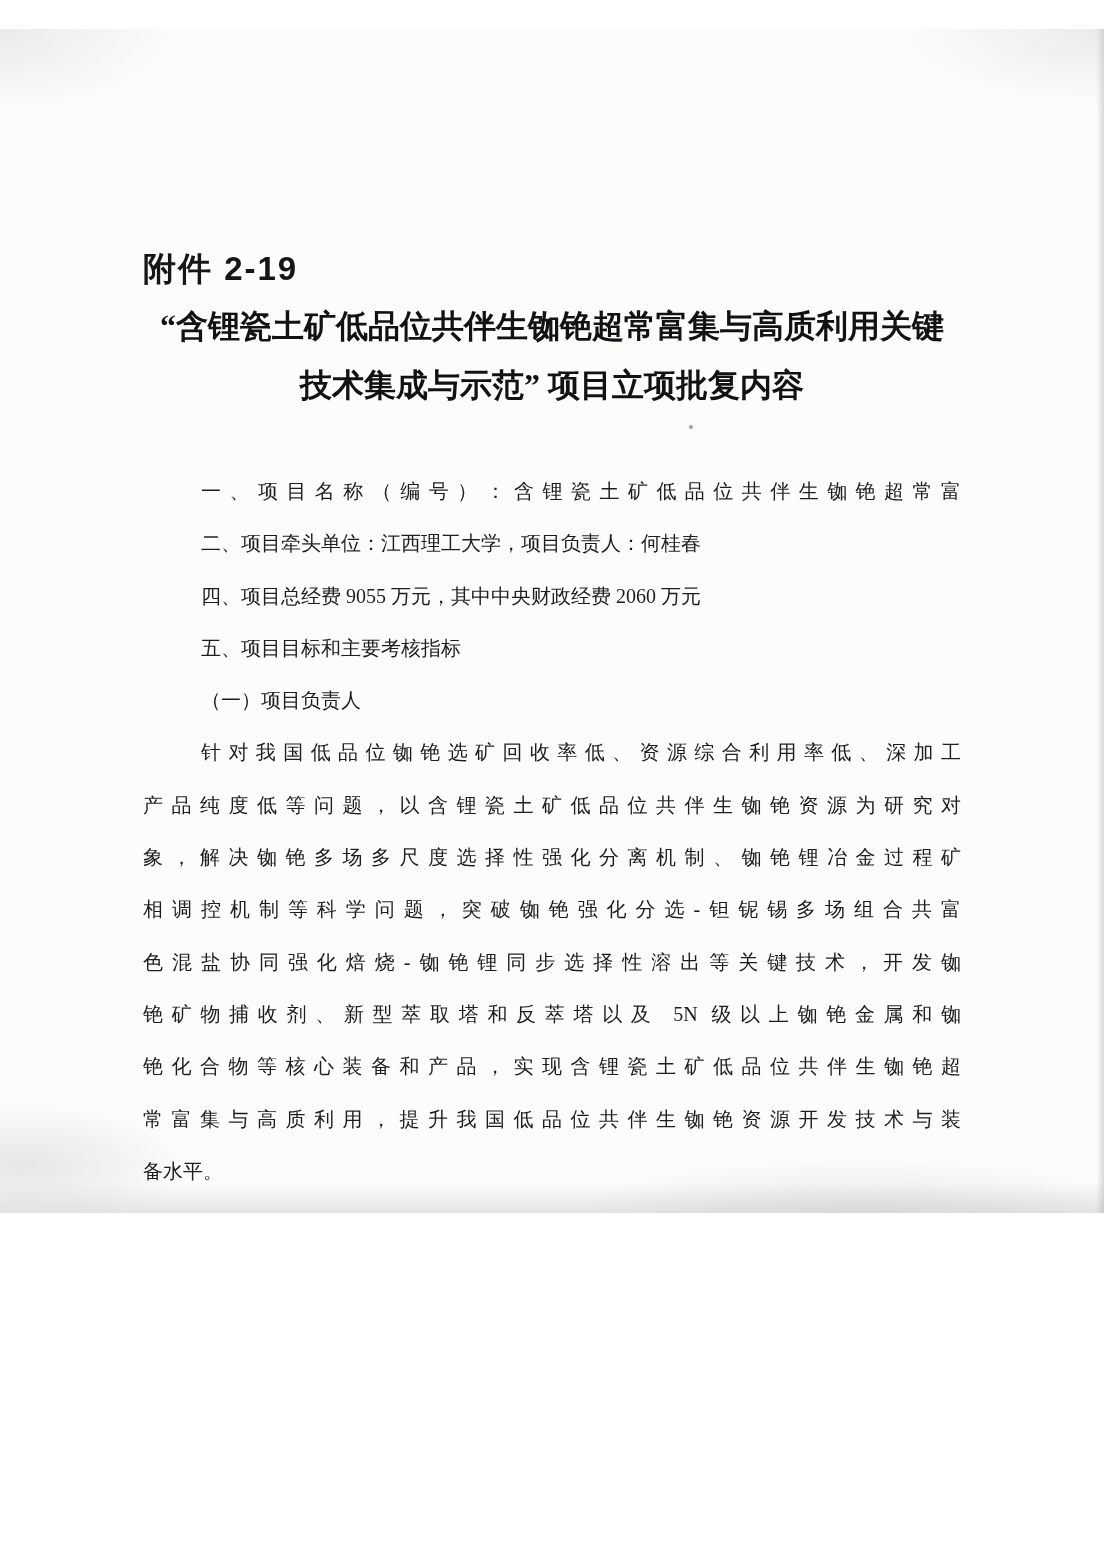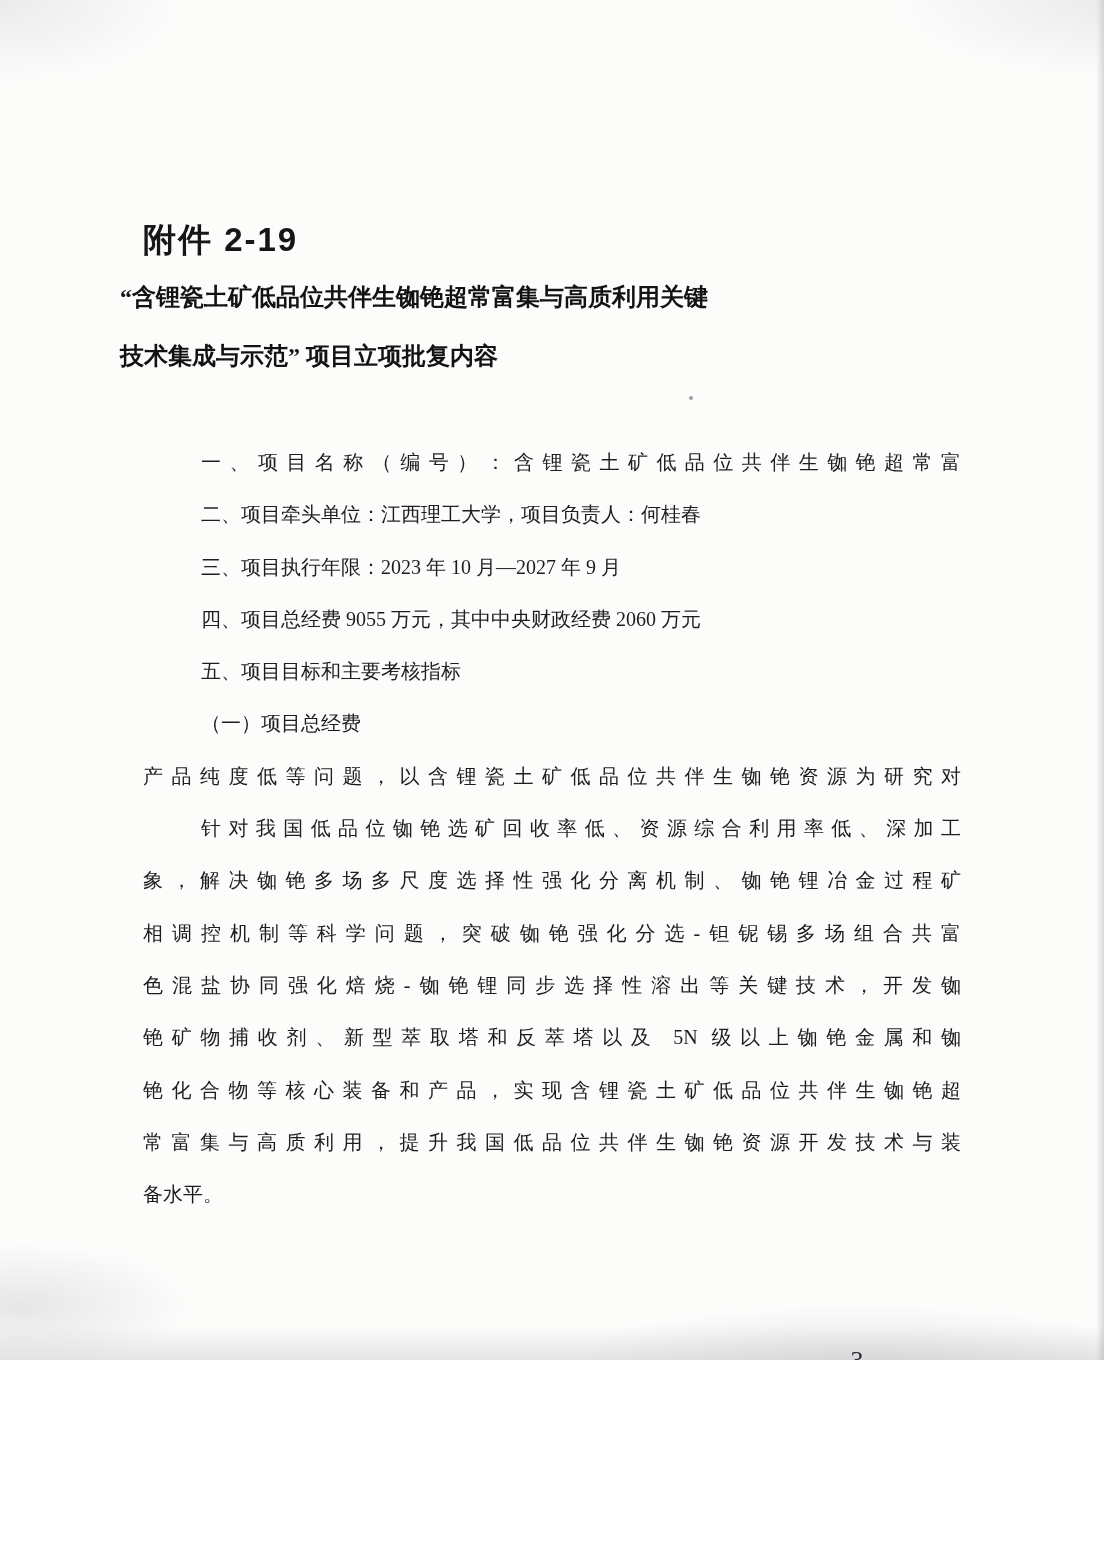--- a/index.html
+++ b/index.html
@@ -3,51 +3,53 @@
 <meta charset="utf-8">
 <style>
   html, body {
     margin: 0;
     padding: 0;
     background: #ffffff;
   }
   .scan-page {
     position: relative;
     width: 1104px;
-    height: 1360px;
+    height: 1184px;
     overflow: hidden;
     background:
       
       radial-gradient(ellipse 260px 120px at 0% 0%, rgba(190,190,192,0.28), rgba(0,0,0,0) 70%),
       radial-gradient(ellipse 300px 110px at 100% 0%, rgba(195,195,198,0.30), rgba(0,0,0,0) 70%),
       radial-gradient(ellipse 240px 90px at 2% 96%, rgba(180,180,185,0.30), rgba(0,0,0,0) 70%),
       radial-gradient(ellipse 420px 80px at 78% 100%, rgba(185,185,190,0.32), rgba(0,0,0,0) 70%),
       linear-gradient(to bottom, rgba(0,0,0,0) 97.5%, rgba(160,160,165,0.25) 100%),
       linear-gradient(to right, rgba(0,0,0,0) 99.3%, rgba(150,150,155,0.35) 100%),
       linear-gradient(#fcfcfb, #fcfcfb);
     font-family: "Liberation Serif", "DejaVu Serif", serif;
     color: #1d1d1f;
+    margin-top: 29px;
   }
   .attachment-label {
     position: absolute;
     left: 143px;
     top: 218px;
     font-family: "Liberation Sans", "DejaVu Sans", sans-serif;
     font-weight: 700;
     font-size: 33px;
     letter-spacing: 2px;
     color: #161618;
   }
   .doc-title {
     position: absolute;
     left: 120px;
     right: 120px;
     top: 268px;
+    text-align: center;
     font-weight: 800;
-    font-size: 24px;
+    font-size: 32px;
     line-height: 59px;
     letter-spacing: 0px;
     color: #121214;
   }
   .doc-body {
     position: absolute;
     left: 143px;
     top: 436px;
     width: 818px;
     font-size: 20px;
@@ -96,26 +98,25 @@
   <div class="attachment-label">附件 2-19</div>
 
   <div class="doc-title">
     <div>“含锂瓷土矿低品位共伴生铷铯超常富集与高质利用关键</div>
     <div>技术集成与示范” 项目立项批复内容</div>
   </div>
 
   <div class="doc-body">
     <div class="line indent fill">一、项目名称（编号）：含锂瓷土矿低品位共伴生铷铯超常富</div>
     <div class="line indent">二、项目牵头单位：江西理工大学，项目负责人：何桂春</div>
-    <div class="line indent">三、项目执行年限：2023 年 10 月—2027 年 9 月</div>
     <div class="line indent">四、项目总经费 9055 万元，其中中央财政经费 2060 万元</div>
     <div class="line indent">五、项目目标和主要考核指标</div>
-    <div class="line indent">（一）项目总经费</div>
+    <div class="line indent">（一）项目负责人</div>
+    <div class="line indent fill">针对我国低品位铷铯选矿回收率低、资源综合利用率低、深加工</div>
     <div class="line fill">产品纯度低等问题，以含锂瓷土矿低品位共伴生铷铯资源为研究对</div>
-    <div class="line indent fill">针对我国低品位铷铯选矿回收率低、资源综合利用率低、深加工</div>
     <div class="line fill">象，解决铷铯多场多尺度选择性强化分离机制、铷铯锂冶金过程矿</div>
     <div class="line fill">相调控机制等科学问题，突破铷铯强化分选-钽铌锡多场组合共富</div>
     <div class="line fill">色混盐协同强化焙烧-铷铯锂同步选择性溶出等关键技术，开发铷</div>
     <div class="line fill">铯矿物捕收剂、新型萃取塔和反萃塔以及 5N 级以上铷铯金属和铷</div>
     <div class="line fill">铯化合物等核心装备和产品，实现含锂瓷土矿低品位共伴生铷铯超</div>
     <div class="line fill">常富集与高质利用，提升我国低品位共伴生铷铯资源开发技术与装</div>
     <div class="line">备水平。</div>
   </div>
 
   <div class="page-number">— 3 —</div>

